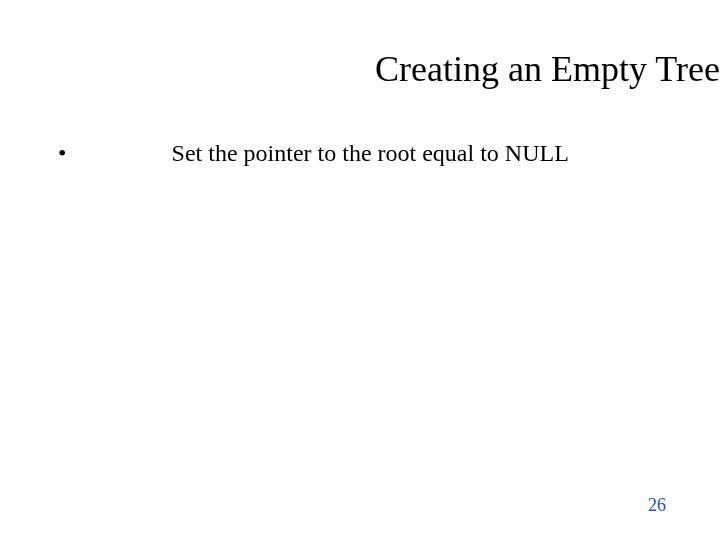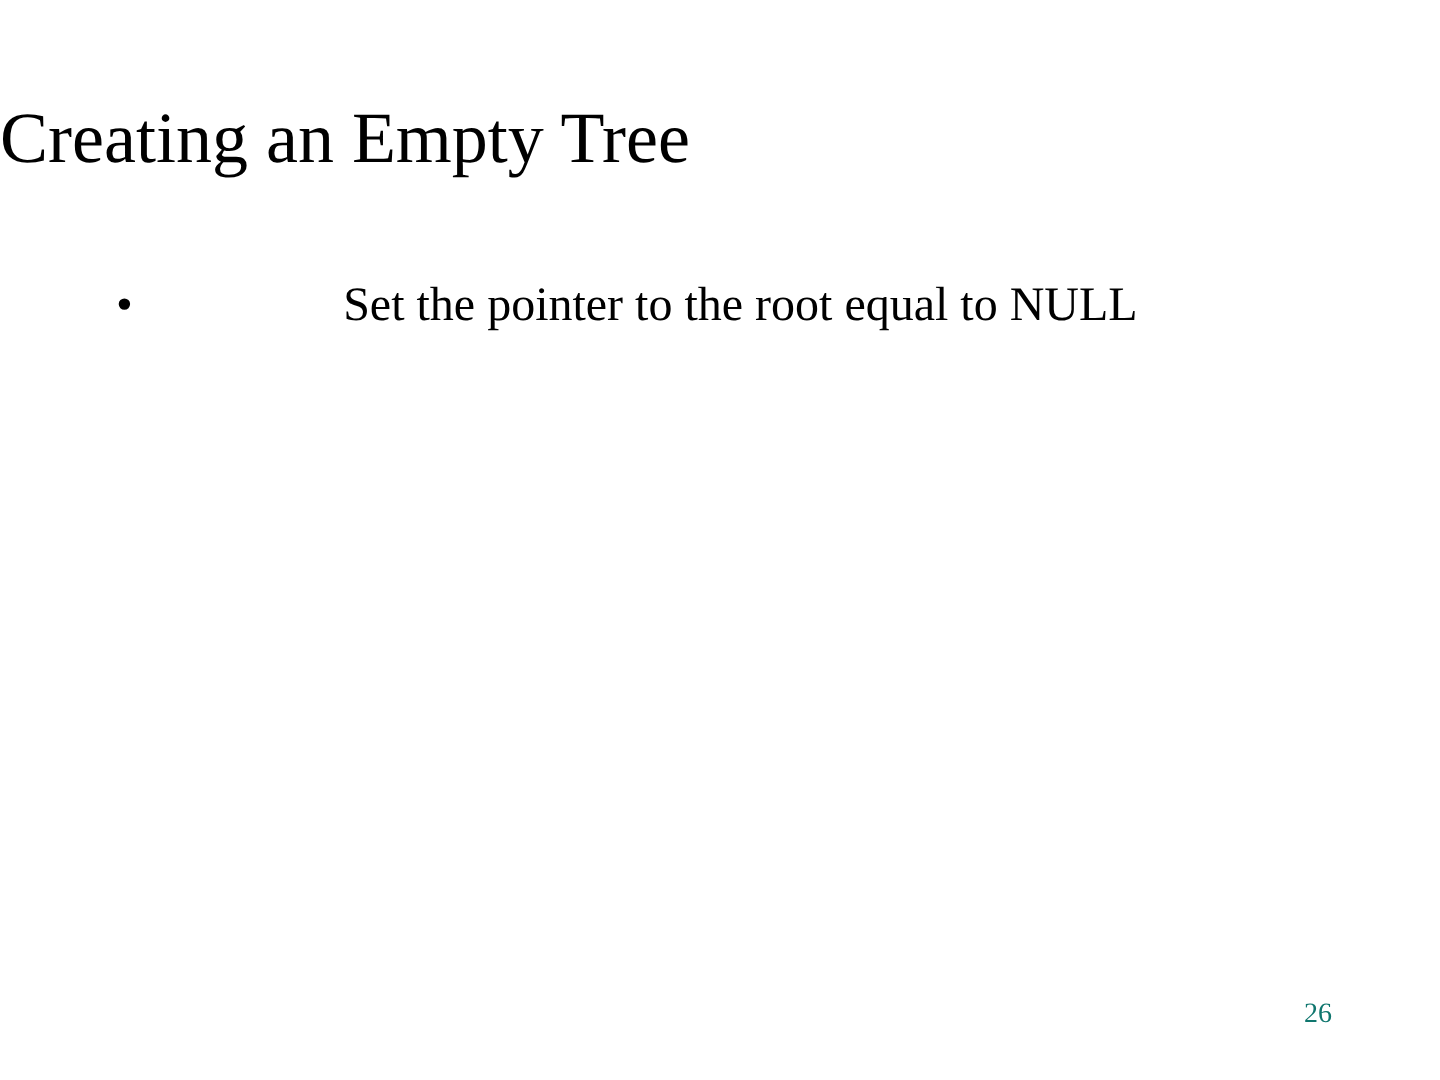--- a/index.html
+++ b/index.html
@@ -13,21 +13,21 @@
       background: #ffffff;
       font-family: "Times New Roman", Times, serif;
       position: relative;
       overflow: hidden;
     }
     .slide-title {
       position: absolute;
       top: 48px;
       left: 0;
       width: 100%;
-      text-align: left;
+      text-align: right;
       font-size: 36px;
       font-weight: normal;
       color: #000000;
     }
     .bullet-list {
       position: absolute;
       top: 138px;
       left: 58px;
       right: 58px;
     }
@@ -43,22 +43,22 @@
       font-size: 24px;
     }
     .bullet-text {
       flex: 1;
       text-align: center;
     }
     .page-number {
       position: absolute;
       bottom: 24px;
       right: 54px;
-      font-size: 14px;
-      color: #0f766e;
+      font-size: 18px;
+      color: #1d4ed8;
     }
   </style>
 </head>
 <body>
 
 <h1 class="slide-title">Creating an Empty Tree</h1>
 
 <div class="bullet-list">
   <div class="bullet-item">
     <span class="bullet-marker">•</span>

